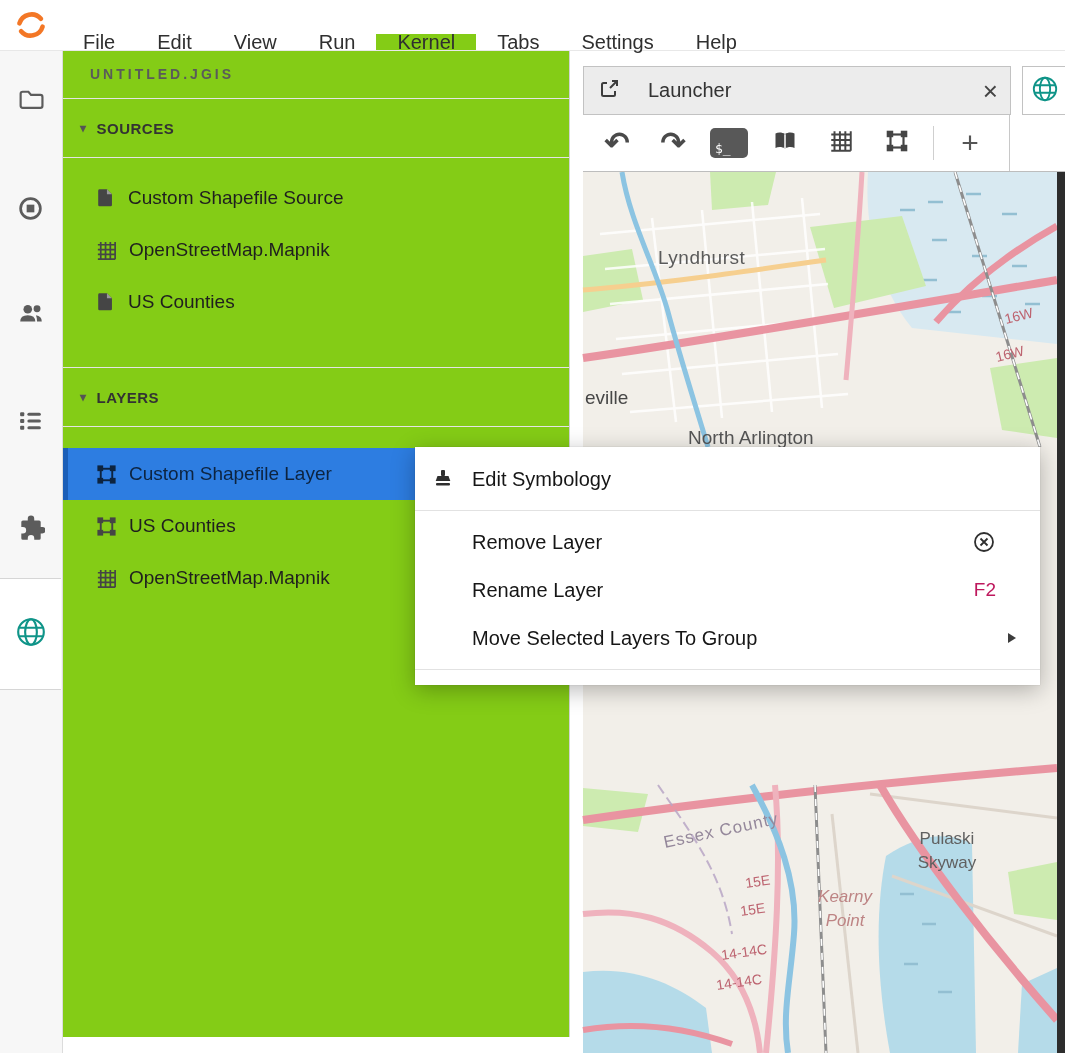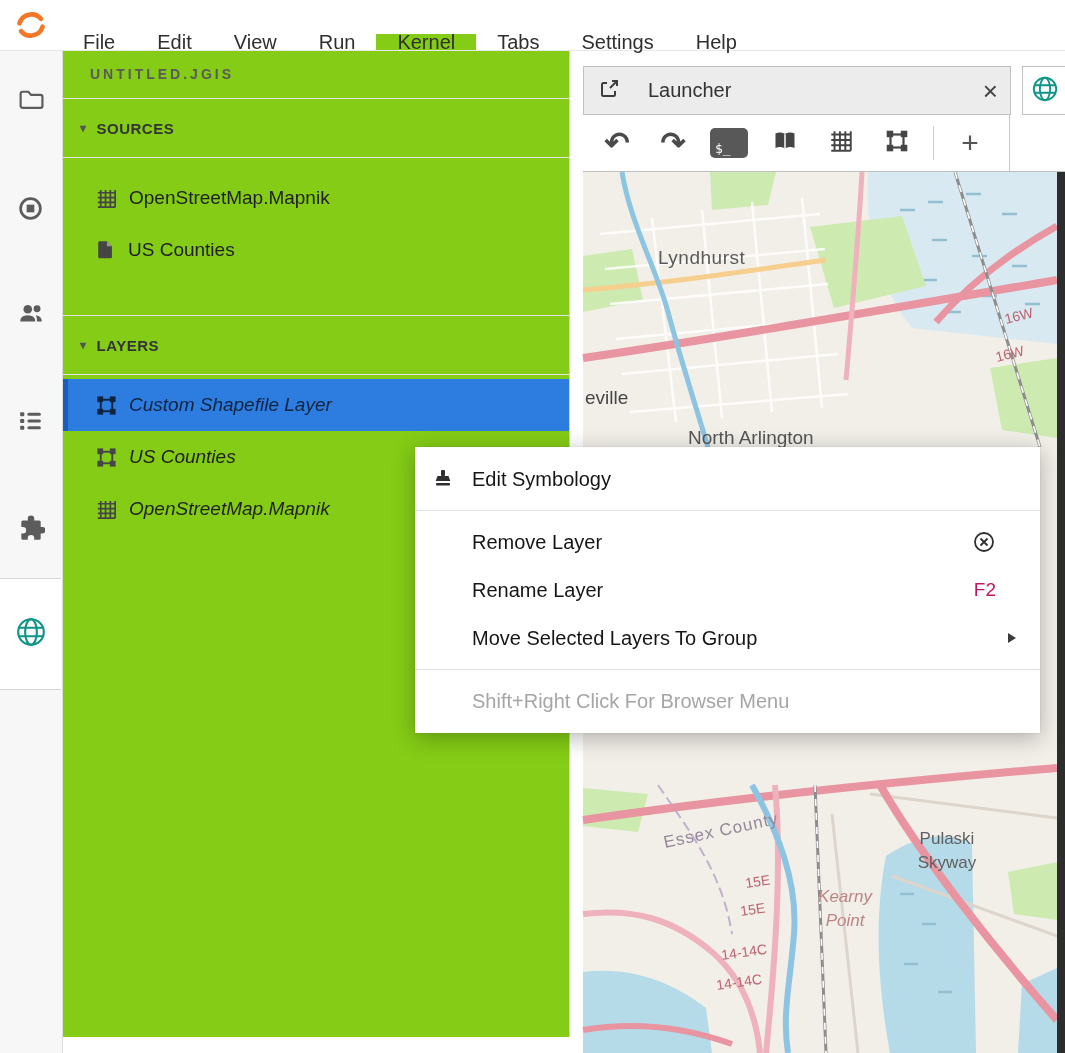--- a/index.html
+++ b/index.html
@@ -24,21 +24,21 @@
   
   .panel{position:absolute;top:50px;left:62px;width:507px;bottom:16px;background:#84cc16;
          border-right:1px solid #d2d2d2;z-index:20;}
   .panel-title{height:48px;display:flex;align-items:center;padding-left:28px;font-size:14px;
          font-weight:700;letter-spacing:3px;color:#5a5a5a;border-bottom:1px solid #e4e4e4;}
   .section-header{height:58px;display:flex;align-items:center;gap:10px;padding-left:18px;
          font-size:15px;font-weight:700;color:#333;letter-spacing:.5px;border-bottom:1px solid #e4e4e4;}
   .caret{font-size:12px;color:#555;}
   .src-list{padding-top:14px;}
   .layers-header{margin-top:39px;border-top:1px solid #e4e4e4;}
-  .layers-list{margin-top:4px;font-style:italic;}
+  .layers-list{margin-top:21px;}
   .row{height:52px;display:flex;align-items:center;gap:11px;padding-left:33px;font-size:19px;color:#1f1f1f;white-space:nowrap;}
   .row .ricon{display:flex;align-items:center;}
   .row.selected{background:#2d7de1;border-left:6px solid #1b5fb8;padding-left:27px;color:#0d2440;}
 
   
   .context-menu{position:absolute;left:415px;top:447px;width:625px;background:#fff;padding:8px 0;
          box-shadow:0 5px 22px rgba(0,0,0,.28),0 0 1px rgba(0,0,0,.2);z-index:60;}
   .cm-item{position:relative;height:48px;display:flex;align-items:center;padding-left:57px;
          font-size:20px;color:#161616;white-space:nowrap;}
   .cm-item.disabled{color:#a5a5a5;}
@@ -157,20 +157,29 @@
     <div class="panel-title">UNTITLED.JGIS</div>
 
     <div class="section-header">
       <span class="caret">▾</span>
       <span>SOURCES</span>
     </div>
 
     <div class="src-list">
       <div class="row">
         <span class="ricon">
+          <svg width="22" height="24" viewBox="0 0 24 24">
+              <path fill="#454545" d="M5 2.5 h8 l5.5 5.5 v11.5 q0 1.5 -1.5 1.5 h-12 q-1.5 0 -1.5 -1.5 v-15.5 q0 -1.5 1.5 -1.5 z"></path>
+              <path fill="#9a9a9a" d="M13 2.5 l5.5 5.5 h-5.5 z"></path>
+            </svg>
+        </span>
+        <span>Custom Shapefile Source</span>
+      </div>
+      <div class="row">
+        <span class="ricon">
           <svg width="23" height="23" viewBox="0 0 24 24">
               <g stroke="#454545" stroke-width="1.8" fill="none">
                 <path d="M3 6 h18 M3 11 h18 M3 16 h18 M3 21 h18 M6 3 v18 M11 3 v18 M16 3 v18 M21 3 v18"></path>
               </g>
             </svg>
         </span>
         <span>OpenStreetMap.Mapnik</span>
       </div>
       <div class="row">
         <span class="ricon">
@@ -422,18 +431,15 @@
     </div>
     <div class="cm-item">
       <span class="cm-label">Rename Layer</span>
       <span class="cm-right">F2</span>
     </div>
     <div class="cm-item">
       <span class="cm-label">Move Selected Layers To Group</span>
       <span class="cm-arrow"></span>
     </div>
     <div class="cm-divider"></div>
-    <div class="cm-item disabled">
-      <span class="cm-label">Shift+Right Click For Browser Menu</span>
-    </div>
   </div>
 
 </div>
 
 </body></html>

